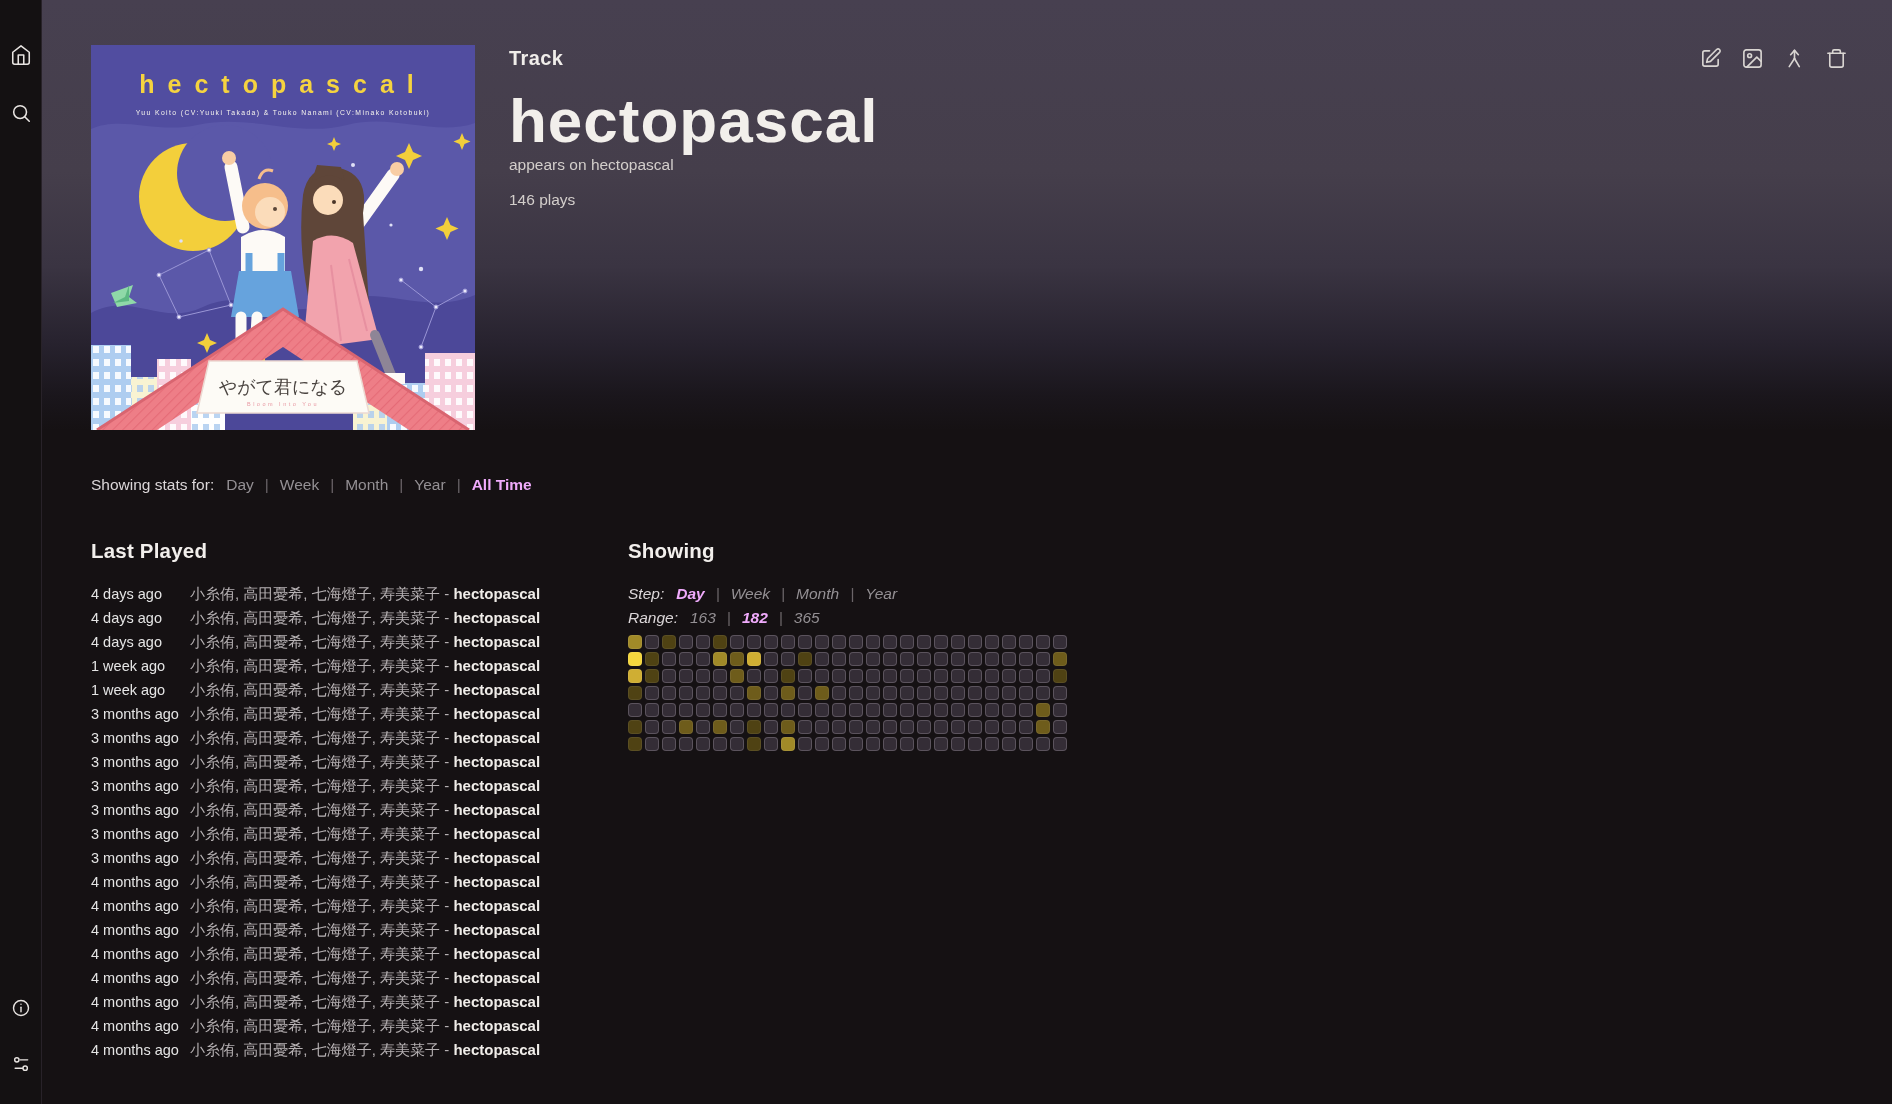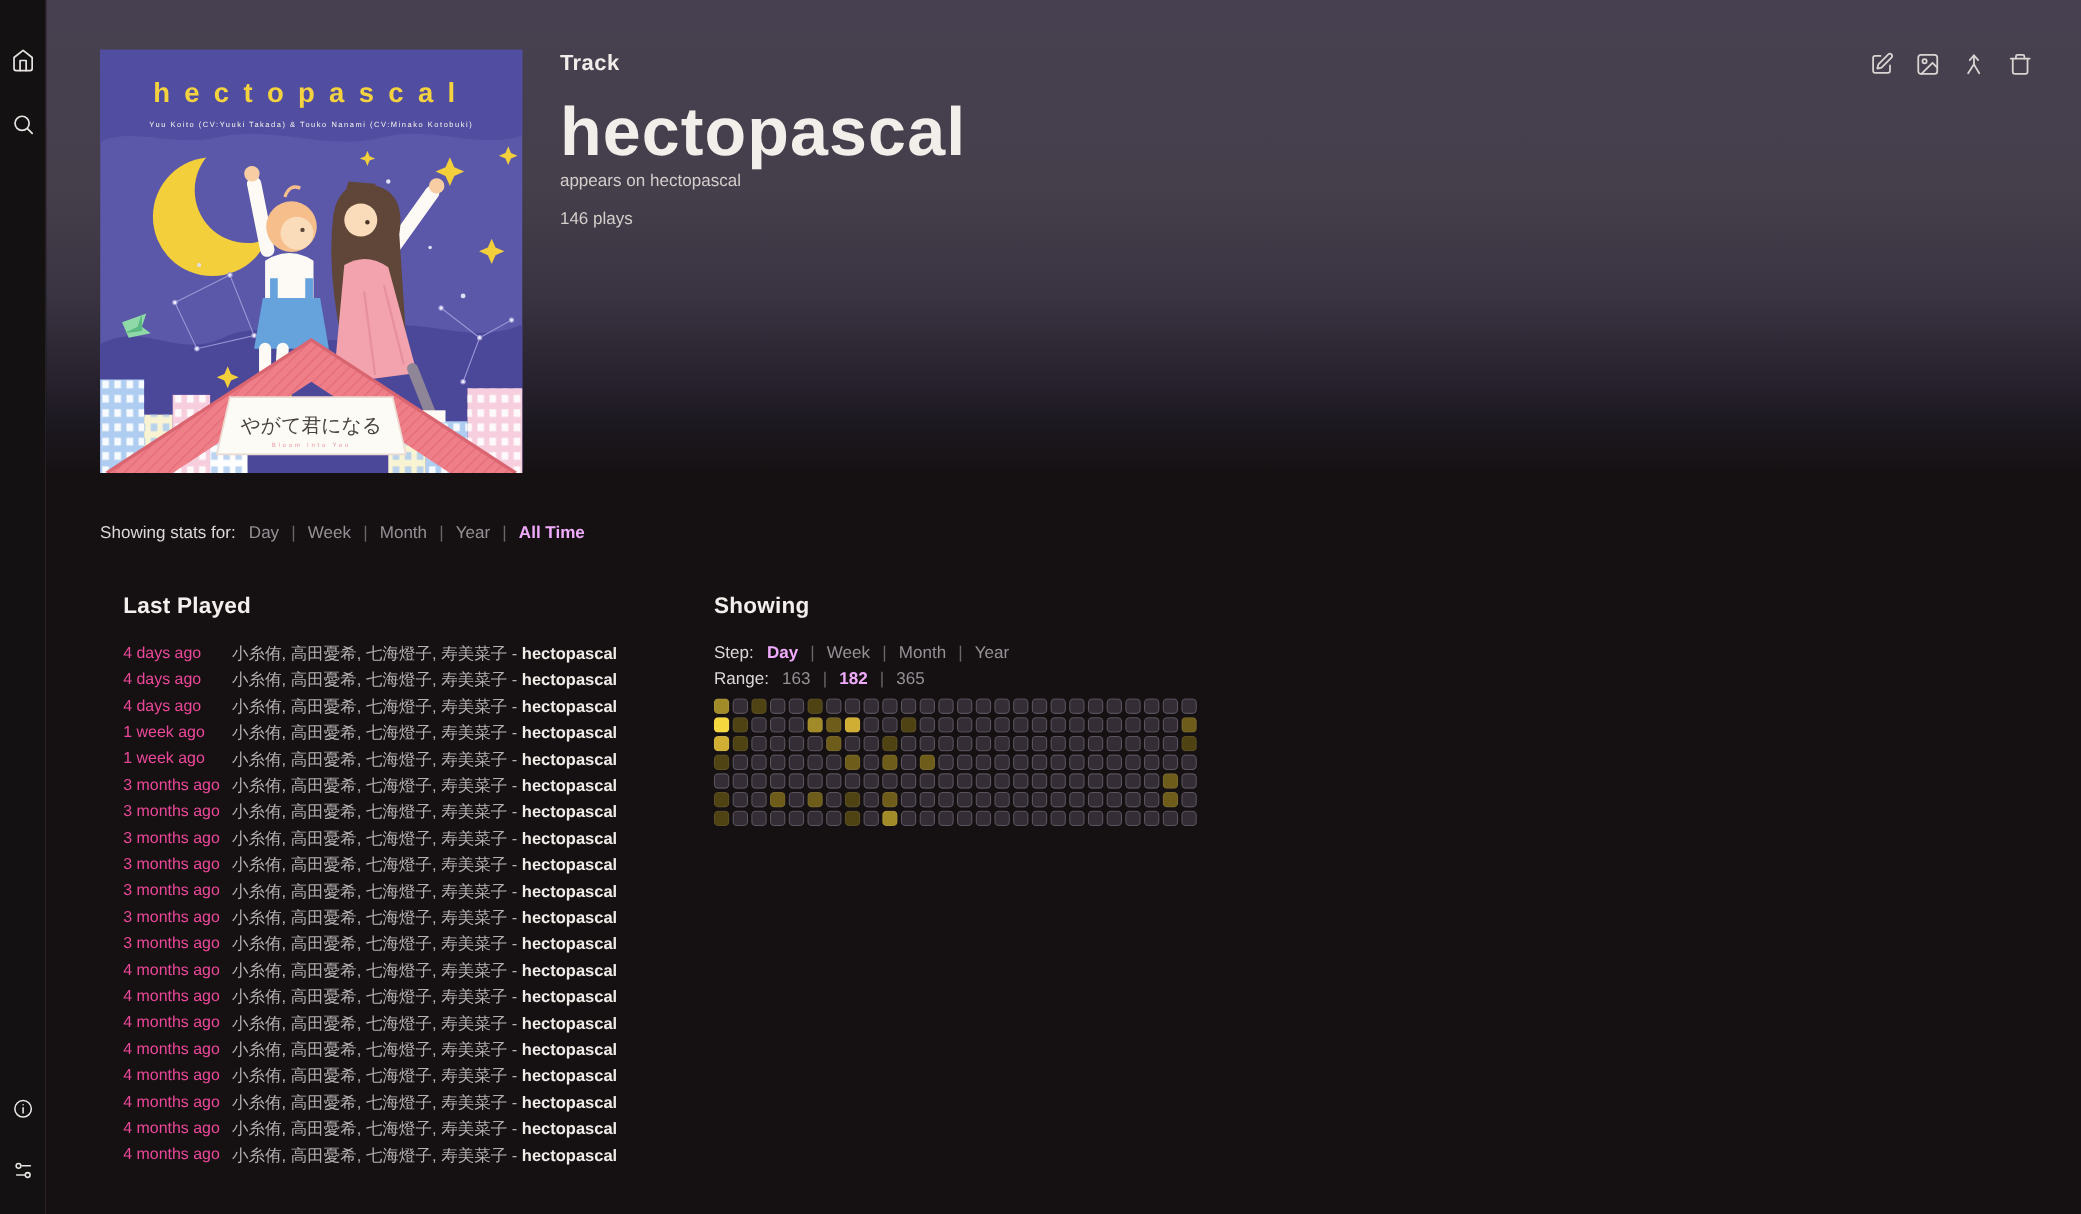--- a/index.html
+++ b/index.html
@@ -40,33 +40,33 @@
   .action-btn { color:#d9d5d2; cursor:pointer; line-height:0; }
 
   
   .stats-row { margin:46px 0 0 49px; font-size:15.5px; display:flex; align-items:center; }
   .row-label { color:#dcd7d9; margin-right:12px; }
   .opt { color:#949094; cursor:pointer; }
   .opt.sel { color:#f0abfc; font-weight:700; }
   .sep { color:#6b6569; margin:0 11px; }
 
   
-  .columns { display:flex; margin:45px 0 0 70px; }
+  .columns { display:flex; margin:45px 0 0 49px; }
   .col-left { width:537px; flex:none; }
   .col-right { flex:1; }
   .section-title { font-size:20.5px; font-weight:700; letter-spacing:.2px; color:#f2efec; margin:0 0 19px 0; }
 
   .lp-row { display:flex; align-items:center; height:24px; font-size:15px; white-space:nowrap; }
-  .lp-time { width:99px; flex:none; color:#ec4899; font-size:14.5px; }
+  .lp-time { width:99px; flex:none; color:#e5e5e5; font-size:14.5px; }
   .lp-artists { color:#b6b1b3; }
   .artist { color:#b6b1b3; cursor:pointer; }
   .lp-dash { color:#b6b1b3; }
   .lp-track { color:#f0ede9; font-weight:700; cursor:pointer; }
 
-  .act-row { display:flex; align-items:center; height:24px; font-size:15.5px; }
+  .act-row { display:flex; align-items:center; height:24px; font-size:15.5px;font-style:italic; }
   .heatmap {
     margin-top:5px;
     display:grid; grid-template-columns:repeat(26,14px); grid-auto-rows:14px; gap:3px;
   }
   .cell {
     width:14px; height:14px; border-radius:4px;
     border:1px solid rgba(173,165,178,.32); background:#342d36;
   }
   .cell.active { border-color:rgba(255,255,255,.07); }
 </style>

